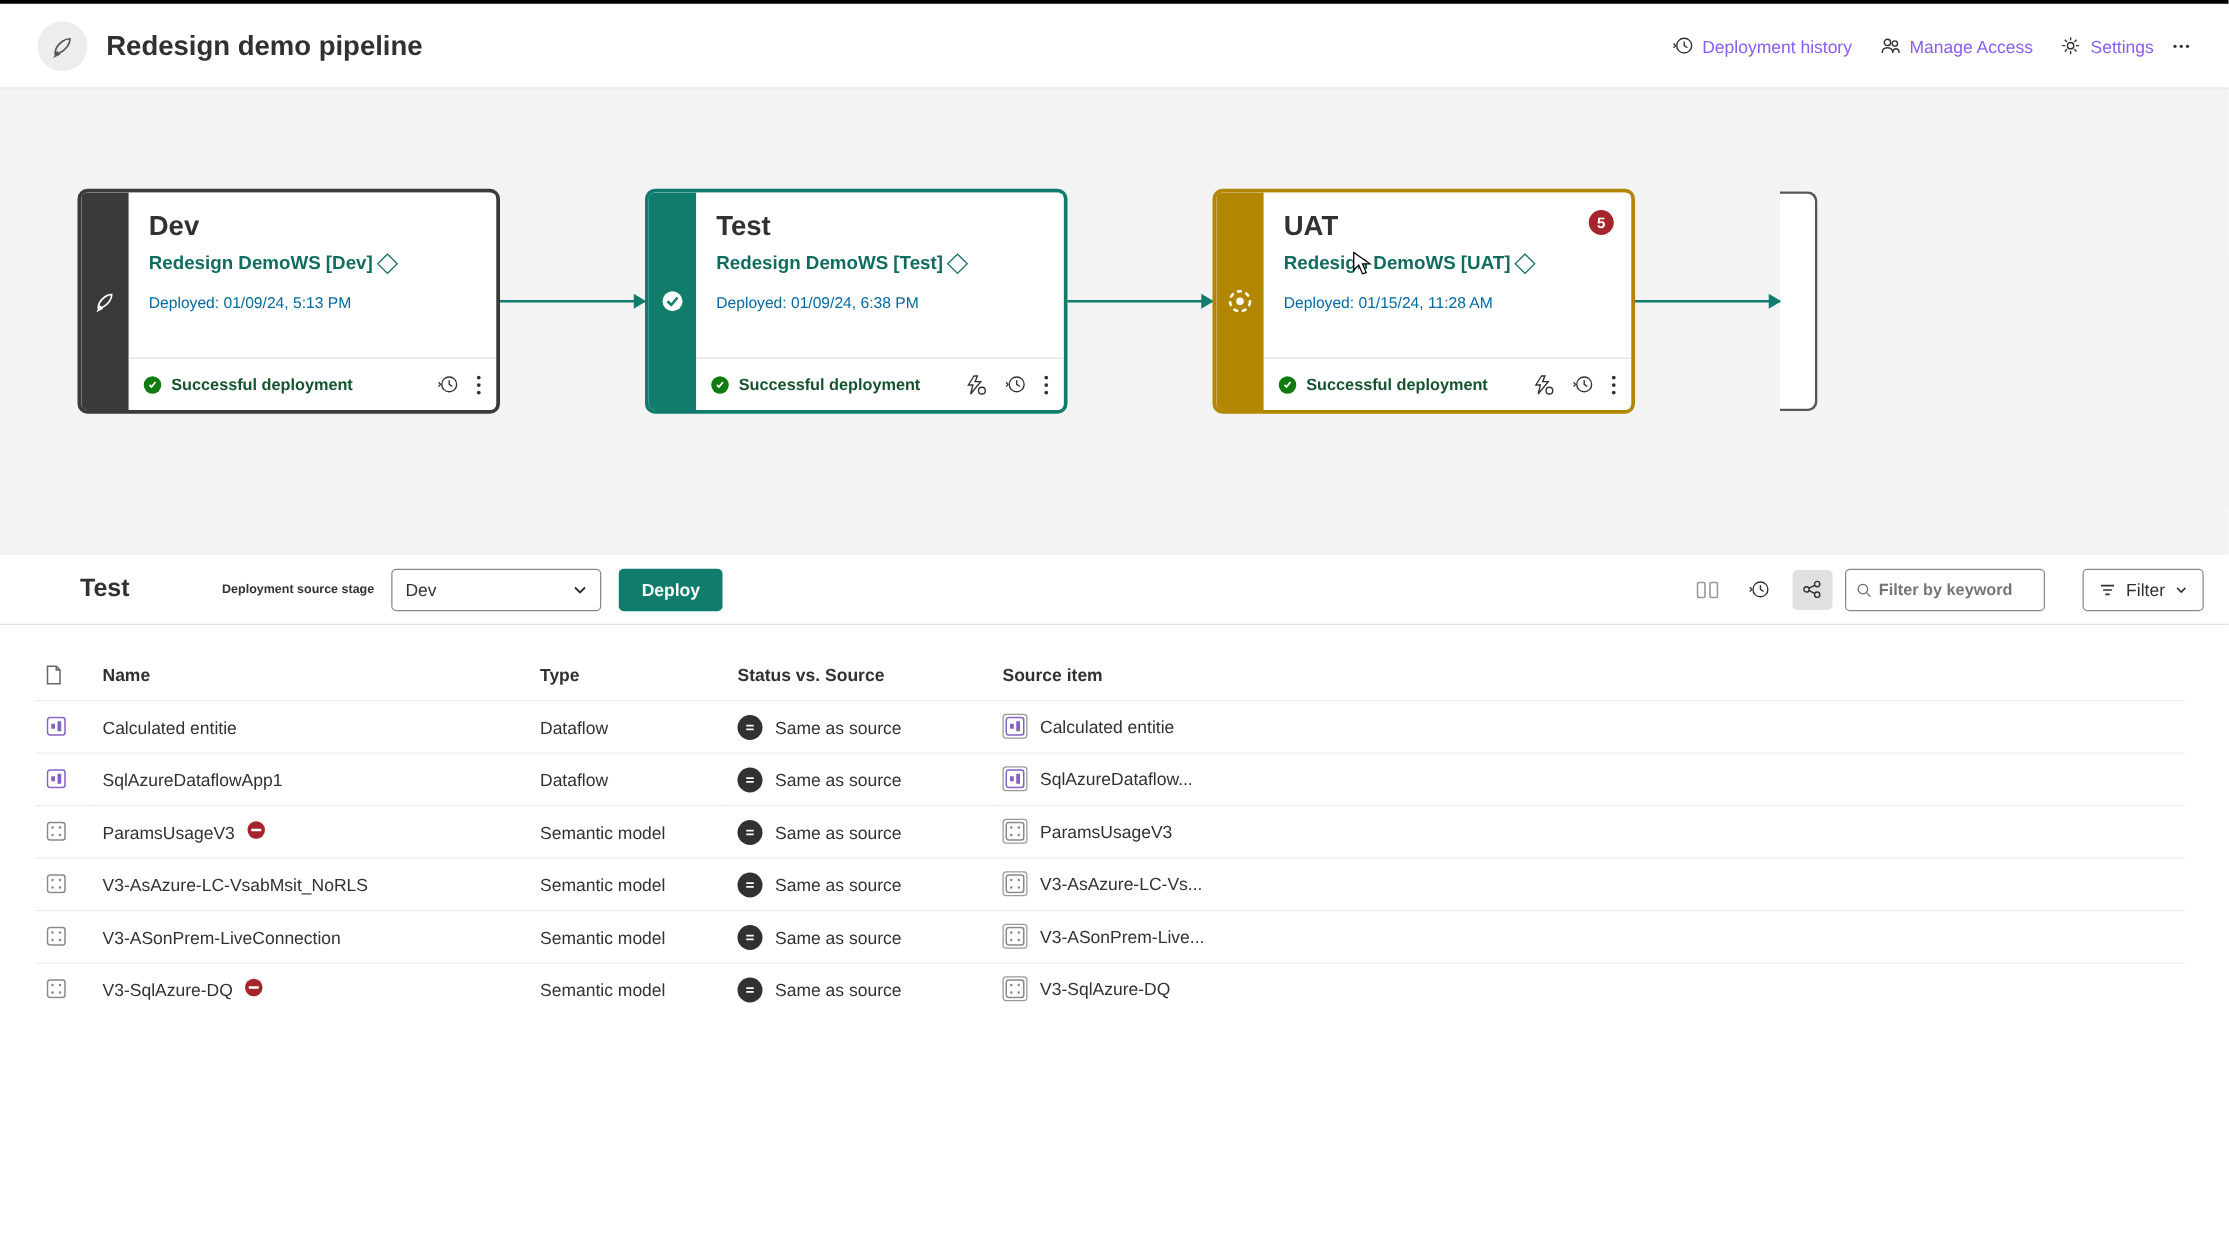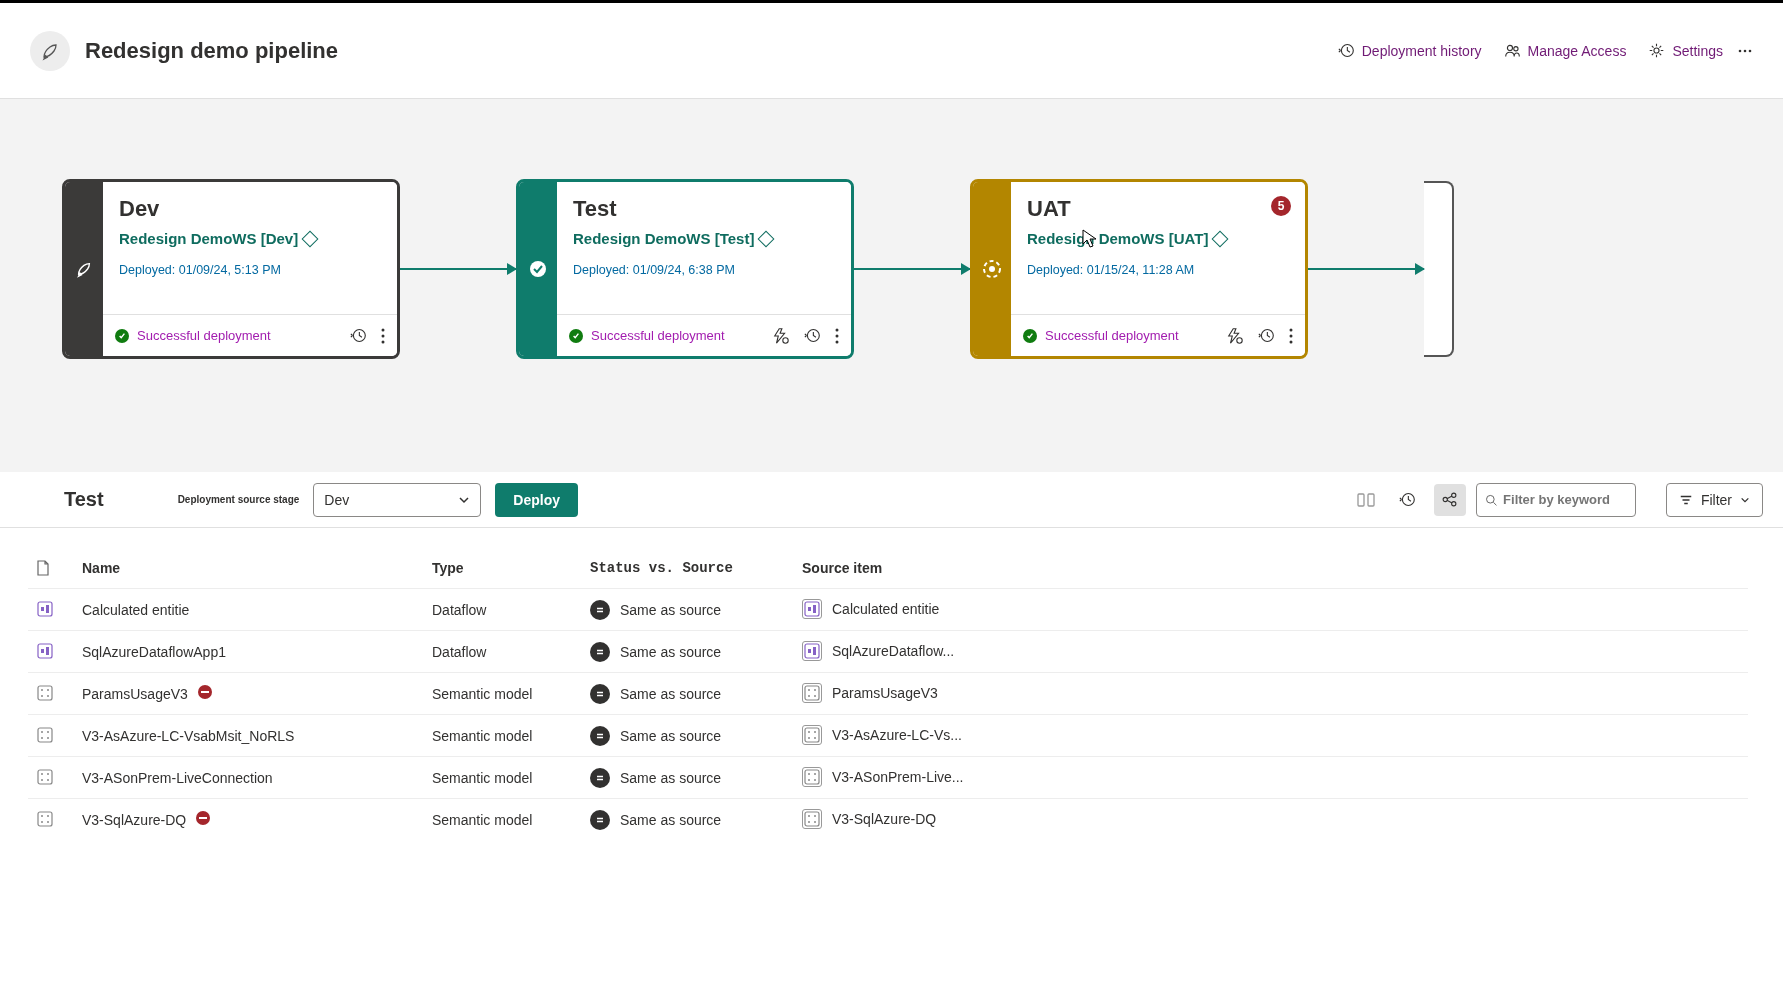--- a/index.html
+++ b/index.html
@@ -1,32 +1,32 @@
 <!DOCTYPE html>
 <html><head>
 <meta charset="utf-8">
 <style>
 * { box-sizing: border-box; margin: 0; padding: 0; }
 body { font-family: 'Segoe UI', Tahoma, sans-serif; background: #fff; color: #323130; width: 1783px; }
-.topbar { border-top: 3px solid #000; height: 99px; display: flex; align-items: center; padding: 0 30px; border-bottom: 1px solid #e0e0e0; }
+.topbar { border-top: 3px solid #000; height: 71px; display: flex; align-items: center; padding: 0 30px; border-bottom: 1px solid #e0e0e0; }
 .rocket-badge { width: 40px; height: 40px; border-radius: 50%; background: #ededed; display: flex; align-items: center; justify-content: center; margin-right: 15px; }
 .page-title { font-size: 22px; font-weight: 600; }
 .spacer { flex: 1; }
-.top-action { display: flex; align-items: center; gap: 7px; margin-left: 22px; cursor: pointer; font-size: 14px; color: #701a75; }
+.top-action { display: flex; align-items: center; gap: 7px; margin-left: 22px; cursor: pointer; font-size: 14px; color: #8b5cf6; }
 .canvas { background: #f3f3f3; height: 373px; position: relative; padding-top: 80px; }
 .stages-row { display: flex; align-items: center; padding-left: 62px; }
 .stage-card { width: 338px; height: 180px; border-radius: 8px; display: flex; overflow: hidden; position: relative; }
 .stage-left { width: 38px; display: flex; align-items: center; justify-content: center; }
 .stage-body { flex: 1; background: #fff; display: flex; flex-direction: column; }
 .stage-main { flex: 1; padding: 14px 16px 10px 16px; }
 .stage-name { font-size: 22px; font-weight: 600; margin-bottom: 8px; }
 .ws-link { color: #0f6c5f; font-weight: 600; font-size: 15px; display: flex; align-items: center; gap: 6px; margin-bottom: 16px; }
 .deployed { font-size: 12.5px; color: #0369a1; }
 .stage-footer { border-top: 1px solid #e0e0e0; height: 42px; display: flex; align-items: center; padding: 0 12px; gap: 8px; }
-.status-txt { font-size: 13px; color: #a21caf; }
+.status-txt { font-size: 13px; color: #14532d; font-weight: bold; }
 .footer-icons { margin-left: auto; display: flex; align-items: center; gap: 14px; }
 .arrow-conn { flex: 0 0 116px; height: 2px; background: #0f7c6c; position: relative; margin: 0 0px; }
 .arrow-conn::after { content: ''; position: absolute; right: -1px; top: -5px; border-left: 10px solid #0f7c6c; border-top: 6px solid transparent; border-bottom: 6px solid transparent; }
 .badge-count { position: absolute; top: 14px; right: 14px; background: #a4262c; color: #fff; width: 20px; height: 20px; border-radius: 50%; font-size: 12px; display: flex; align-items: center; justify-content: center; font-weight: 600; }
 .partial-card { width: 30px; height: 176px; border: 2px solid #555; border-left: none; border-radius: 0 8px 8px 0; background: #fff; }
 .detail-bar { height: 56px; display: flex; align-items: center; padding: 0 20px 0 64px; border-bottom: 1px solid #e0e0e0; gap: 14px; }
 .detail-title { font-size: 20px; font-weight: 600; margin-right: 60px; }
 .src-label { font-size: 10px; font-weight: 600; margin-right: 0px; }
 .dropdown { width: 168px; height: 34px; border: 1px solid #8a8886; border-radius: 4px; padding: 0 10px; display: flex; align-items: center; justify-content: space-between; font-size: 14px; background: #fff; cursor: pointer; }
 .deploy-btn { background: #0f7c6c; color: #fff; border: none; height: 34px; padding: 0 18px; border-radius: 4px; font-size: 14px; font-weight: 600; cursor: pointer; }
@@ -36,21 +36,21 @@
 .search-box { width: 160px; height: 34px; border: 1px solid #8a8886; border-radius: 4px; display: flex; align-items: center; padding: 0 8px; gap: 6px; }
 .search-box input { border: none; outline: none; font-size: 13px; width: 100%; font-weight: bold; }
 .filter-btn { height: 34px; border: 1px solid #8a8886; border-radius: 4px; padding: 0 12px; display: flex; align-items: center; gap: 8px; font-size: 14px; background: #fff; cursor: pointer; margin-left: 20px; }
 .table-wrap { padding: 20px 35px 0 28px; }
 .tbl { width: 100%; border-collapse: collapse; }
 .tbl th { text-align: left; font-size: 14px; font-weight: 600; padding: 12px 8px; }
 .tbl td { padding: 10px 8px; font-size: 14px; border-top: 1px solid #ededed; vertical-align: middle; }
 .col-check { width: 46px; }
 .col-name { width: 350px; }
 .col-type { width: 158px; }
-.col-status { width: 212px; font-family: Liberation Mono, monospace; }
+.col-status { width: 212px; }
 .status-chip { display: inline-flex; align-items: center; gap: 10px; }
 .chip-eq { width: 20px; height: 20px; border-radius: 50%; background: #323130; display: inline-flex; align-items: center; justify-content: center; }
 .src-item { display: inline-flex; align-items: center; gap: 10px; }
 .src-icon { width: 20px; height: 20px; border: 1px solid #999; border-radius: 3px; display: inline-flex; align-items: center; justify-content: center; font-size: 10px; color: #666; }
 .warn-dot { display: inline-block; width: 14px; height: 14px; border-radius: 50%; background: #a4262c; margin-left: 6px; position: relative; }
 .warn-dot::after { content:''; position:absolute; left:3px; top:6px; width:8px; height:2px; background:#fff; }
 .item-icon { width: 18px; height: 18px; display: inline-flex; align-items: center; justify-content: center; }
 .diamond { width: 12px; height: 12px; border: 1.5px solid #0f6c5f; transform: rotate(45deg); display: inline-block; }
 .check-circle { width: 14px; height: 14px; border-radius: 50%; background: #107c10; display: inline-flex; align-items: center; justify-content: center; }
 .cursor-arrow { position: absolute; left: 1082px; top: 130px; pointer-events:none; }

